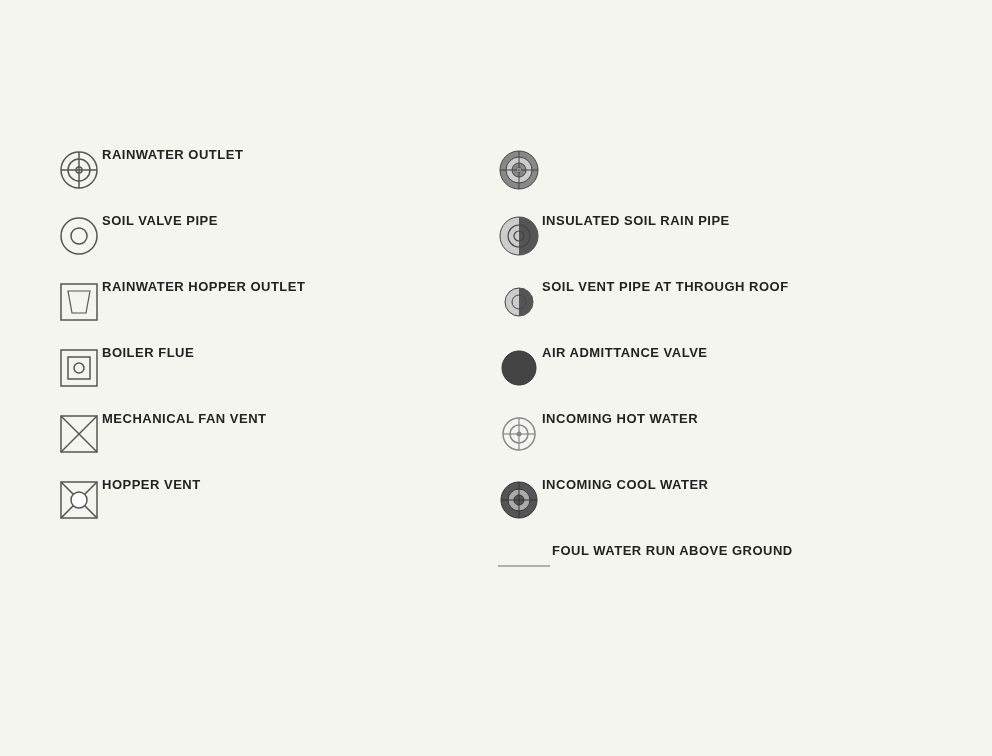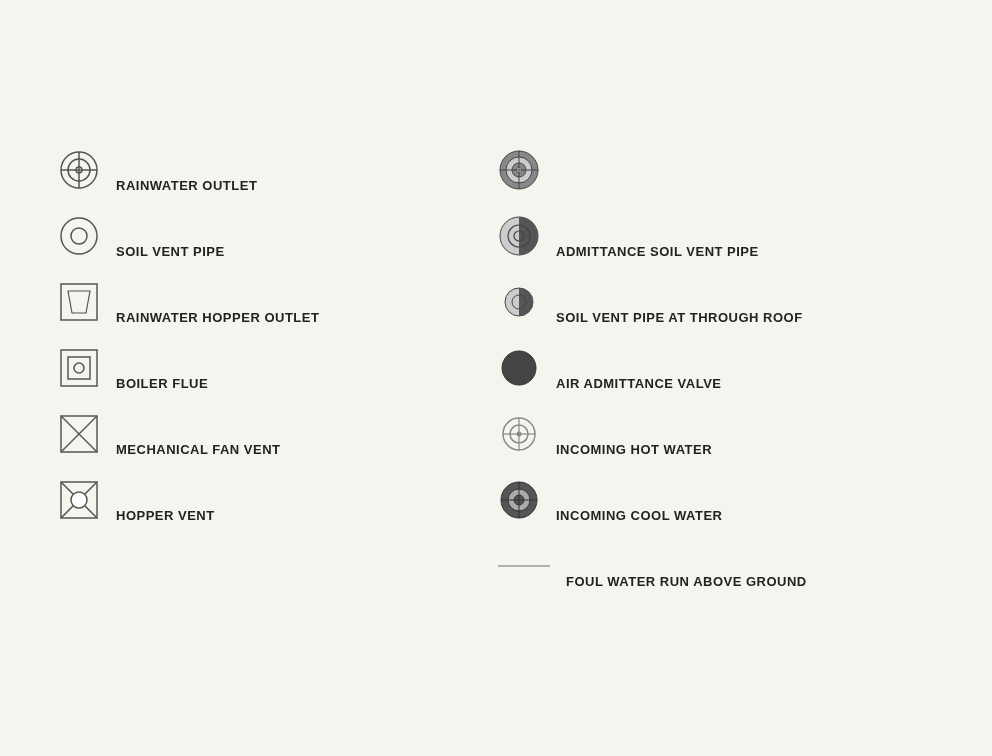--- a/index.html
+++ b/index.html
@@ -17,23 +17,23 @@
       width: 960px;
       padding: 30px 40px;
     }
     .legend-grid {
       display: grid;
       grid-template-columns: 1fr 1fr;
       gap: 0;
     }
     .legend-item {
       display: flex;
-      align-items: flex-end;
+      align-items: flex-start;
       padding: 10px 0;
-      gap: 14px;
+      gap: 0;
     }
     .legend-item-label {
       font-size: 13px;
       font-weight: bold;
       letter-spacing: 0.5px;
       color: #222;
       font-family: Arial, Helvetica, sans-serif;
     }
     .icon-wrap {
       display: flex;
@@ -67,21 +67,21 @@
         <span class="legend-item-label">RAINWATER OUTLET</span>
       </div>
 
       <div class="legend-item">
         <div class="icon-wrap">
           <svg width="42" height="42" viewBox="0 0 42 42">
             <circle cx="21" cy="21" r="18" fill="none" stroke="#555" stroke-width="1.5"></circle>
             <circle cx="21" cy="21" r="8" fill="none" stroke="#555" stroke-width="1.5"></circle>
           </svg>
         </div>
-        <span class="legend-item-label">SOIL VENT PIPE</span>
+        <span class="legend-item-label">SOIL VALVE PIPE</span>
       </div>
 
       <div class="legend-item">
         <div class="icon-wrap">
           <svg width="42" height="42" viewBox="0 0 42 42">
             <rect x="3" y="3" width="36" height="36" fill="none" stroke="#555" stroke-width="1.5"></rect>
 
             <polygon points="10,10 32,10 28,32 14,32" fill="none" stroke="#555" stroke-width="1.2"></polygon>
           </svg>
         </div>
@@ -146,21 +146,21 @@
       <div class="legend-item">
         <div class="icon-wrap">
           <svg width="42" height="42" viewBox="0 0 42 42">
 
             <circle cx="21" cy="21" r="19" fill="#ccc" stroke="#444" stroke-width="1"></circle>
             <path d="M21,2 A19,19 0 0,1 21,40 Z" fill="#555"></path>
             <circle cx="21" cy="21" r="11" fill="none" stroke="#444" stroke-width="1.2"></circle>
             <circle cx="21" cy="21" r="5" fill="none" stroke="#444" stroke-width="1.2"></circle>
           </svg>
         </div>
-        <span class="legend-item-label">ADMITTANCE SOIL VENT PIPE</span>
+        <span class="legend-item-label">INSULATED SOIL RAIN PIPE</span>
       </div>
 
       <div class="legend-item">
         <div class="icon-wrap">
           <svg width="42" height="42" viewBox="0 0 42 42">
 
             <circle cx="21" cy="21" r="14" fill="#ccc" stroke="#444" stroke-width="1"></circle>
             <path d="M21,7 A14,14 0 0,1 21,35 Z" fill="#555"></path>
             <circle cx="21" cy="21" r="7" fill="none" stroke="#444" stroke-width="1"></circle>
           </svg>

